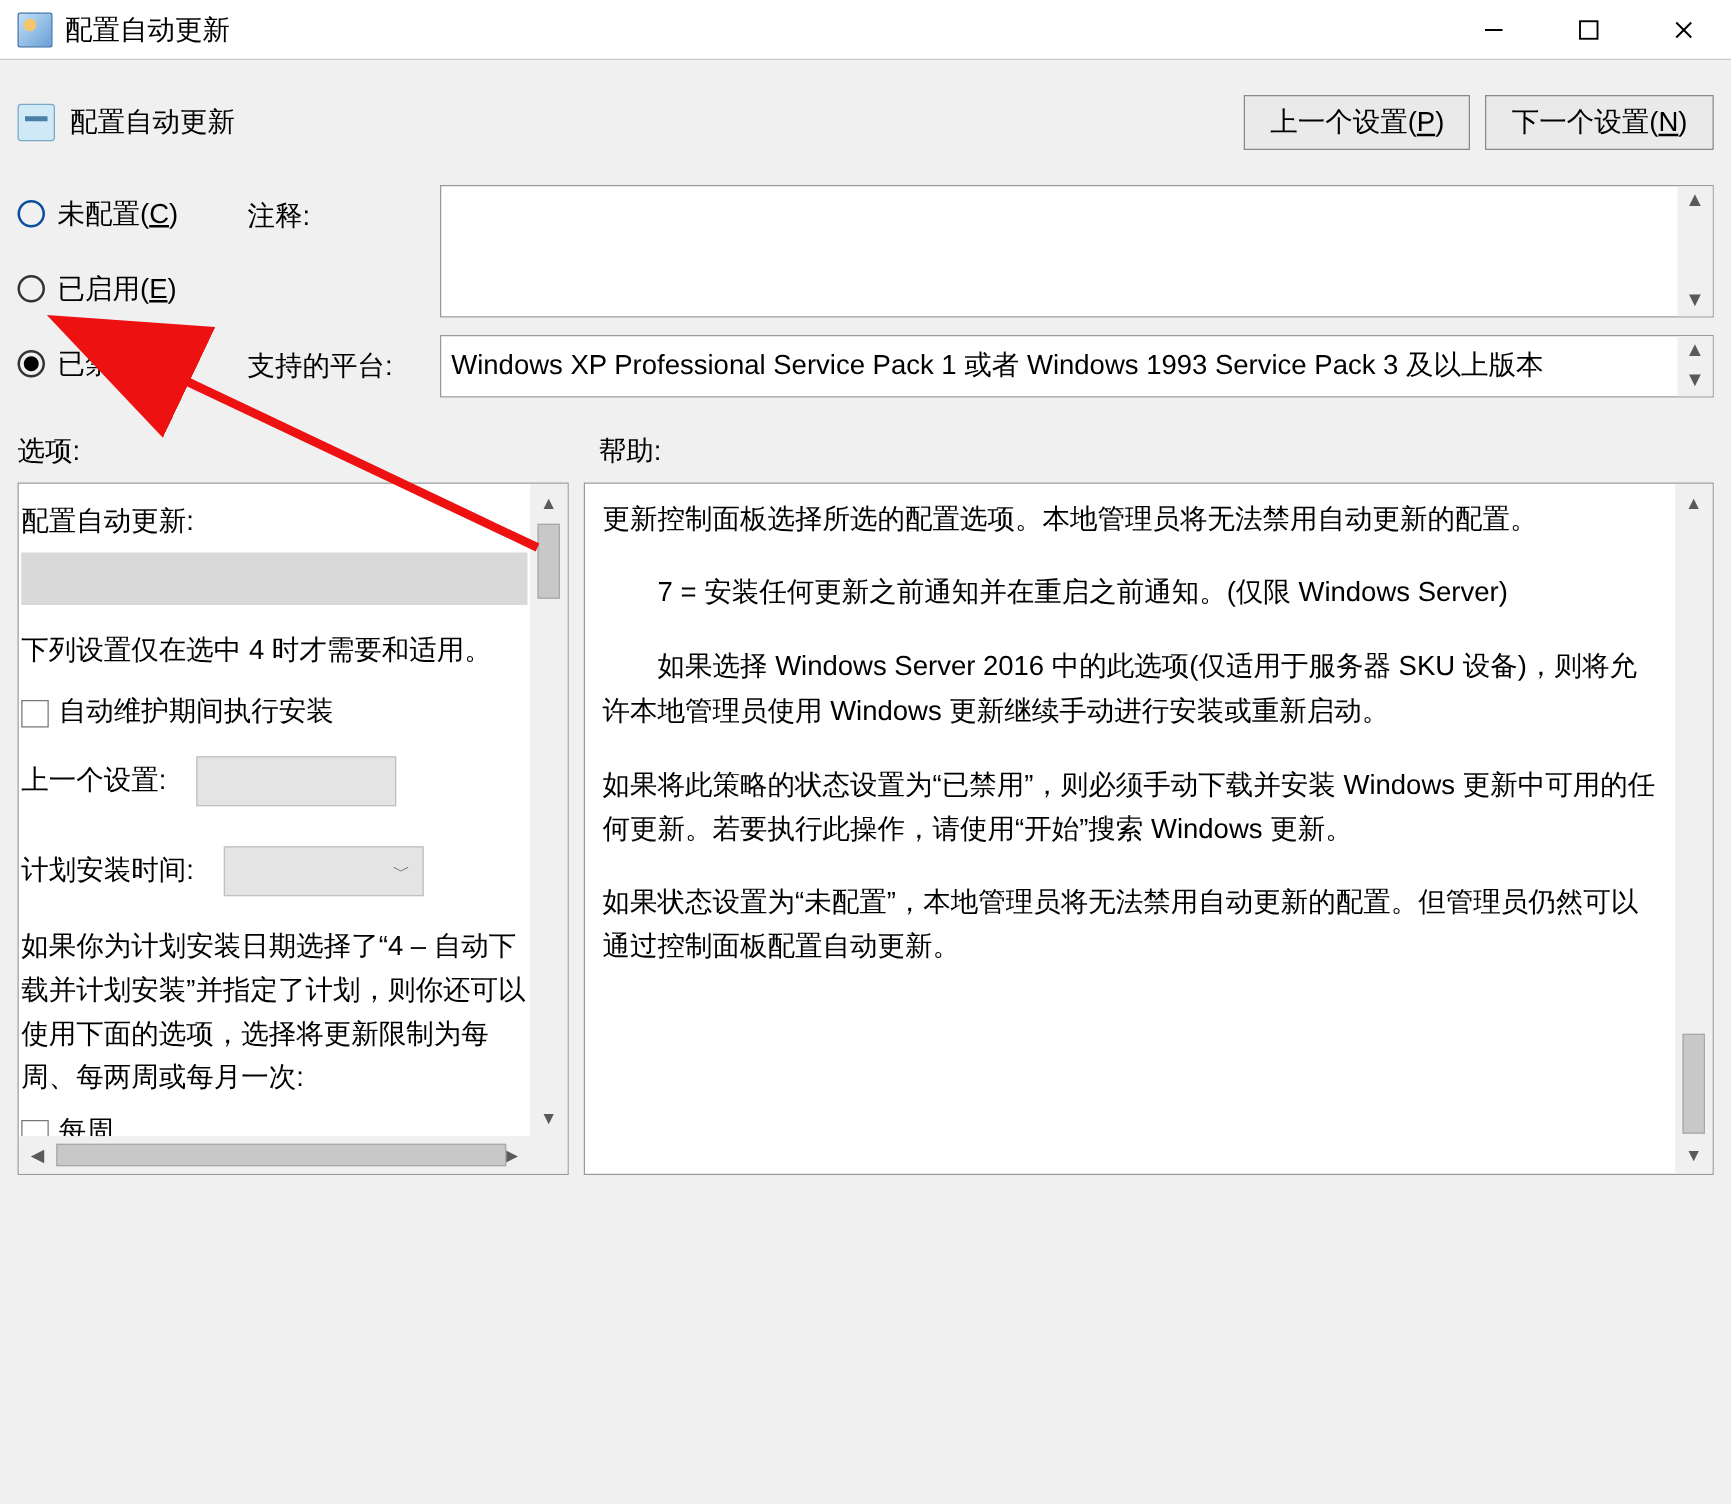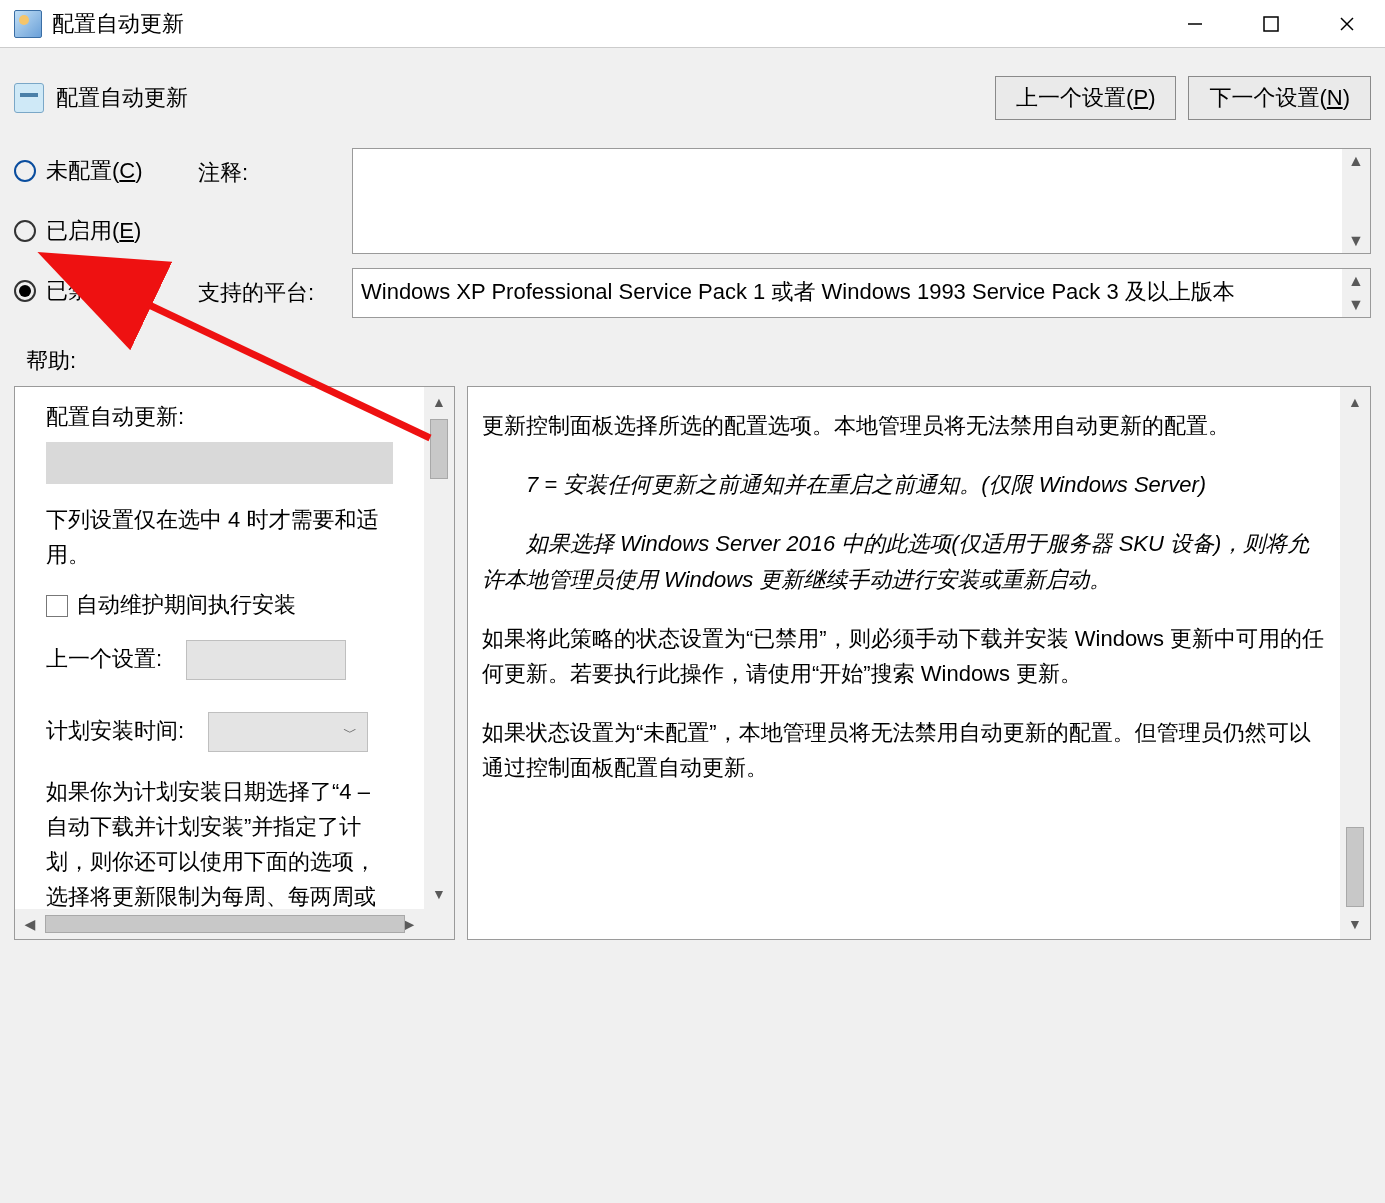--- a/index.html
+++ b/index.html
@@ -173,21 +173,21 @@
     overflow: hidden;
   }
   .panel.options { width: 441px; }
   .panel.help { flex: 1; }
 
   .options-inner {
     position: absolute;
     left: 0; top: 0;
     right: 30px;
     bottom: 30px;
-    padding: 12px 31px;
+    padding: 12px 2px;
     font-size: 22px;
     line-height: 1.6;
     overflow: hidden;
   }
   .opt-label { margin-bottom: 8px; }
   .opt-disabled-block {
     background: #d9d9d9;
     height: 42px;
     margin: 6px 0 18px 0;
   }
@@ -241,22 +241,22 @@
   .help-inner {
     position: absolute;
     left: 0; top: 0;
     right: 30px;
     bottom: 0;
     padding: 10px 14px;
     font-size: 22px;
     line-height: 1.6;
     overflow: hidden;
   }
-  .help-inner p { margin: 11px 0 24px 0; }
-  .help-inner .indent { text-indent: 2em; font-style: italic; }
+  .help-inner p { margin: 0 0 24px 0; }
+  .help-inner .indent { text-indent: 2em; }
   .panel.help .vscroll { bottom: 0; }
 
   
   .annot-arrow {
     position: absolute;
     left: 110px; top: 278px;
     pointer-events: none;
     z-index: 50;
   }
   .annot-arrow svg { overflow: visible; }
@@ -337,20 +337,21 @@
   <div class="supportbox">
     <div class="sup-text">Windows XP Professional Service Pack 1 或者 Windows 1993 Service Pack 3 及以上版本</div>
     <div class="sb-col">
       <div class="sb-arrow">▲</div>
       <div class="sb-arrow">▼</div>
     </div>
   </div>
 </div>
 
 <div class="section-labels">
+  <div class="left">选项:</div>
   <div class="right">帮助:</div>
 </div>
 
 <div class="panels">
   <div class="panel options">
     <div class="options-inner">
       <div class="opt-label">配置自动更新:</div>
       <div class="opt-disabled-block"></div>
       <div style="margin-bottom:14px;">下列设置仅在选中 4 时才需要和适用。</div>
       <div style="margin-bottom:18px;">

